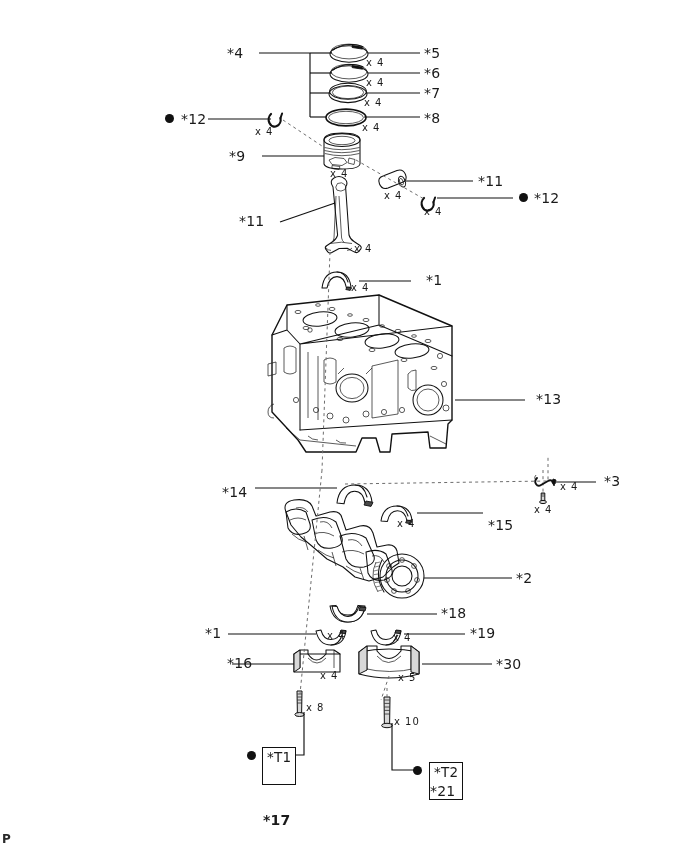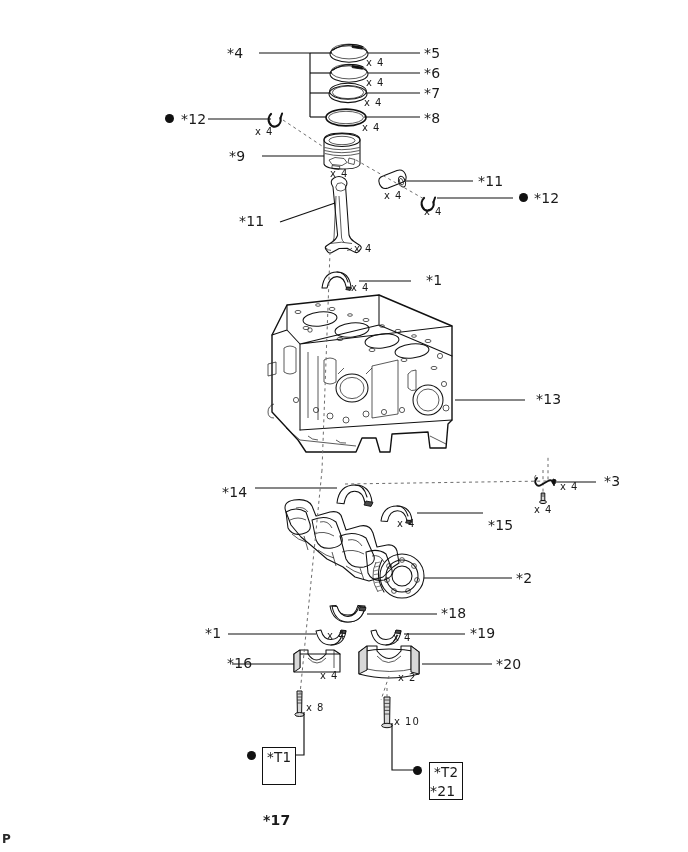--- a/index.html
+++ b/index.html
@@ -406,22 +406,22 @@
 
   <div class="cb callout" style="left:205px; top:625px;">*1</div>
   <div class="cb qty" style="left:327px; top:630px;">x 4</div>
 
   <div class="cb callout" style="left:470px; top:625px;">*19</div>
   <div class="cb qty" style="left:393px; top:632px;">x 4</div>
 
   <div class="cb callout" style="left:199px; top:655px;margin-left:28px;">*16</div>
   <div class="cb qty" style="left:320px; top:670px;">x 4</div>
 
-  <div class="cb callout" style="left:496px; top:656px;">*20</div>
-  <div class="cb qty" style="left:398px; top:672px;">x 2</div>
+  <div class="cb callout" style="left:496px; top:656px;">*30</div>
+  <div class="cb qty" style="left:398px; top:672px;">x 5</div>
 
   <div class="cb qty" style="left:306px; top:702px;">x 8</div>
   <div class="cb qty" style="left:394px; top:716px;">x 10</div>
 
   <div class="dot" style="left:247px; top:751px;"></div>
   <div class="cb boxed" style="left:262px; top:747px;">*T1</div>
   <div class="cb callout" style="left:263px; top:812px;font-weight:bold;">*17</div>
 
   <div class="dot" style="left:413px; top:766px;"></div>
   <div class="cb boxed" style="left:429px; top:762px;">*T2</div>

